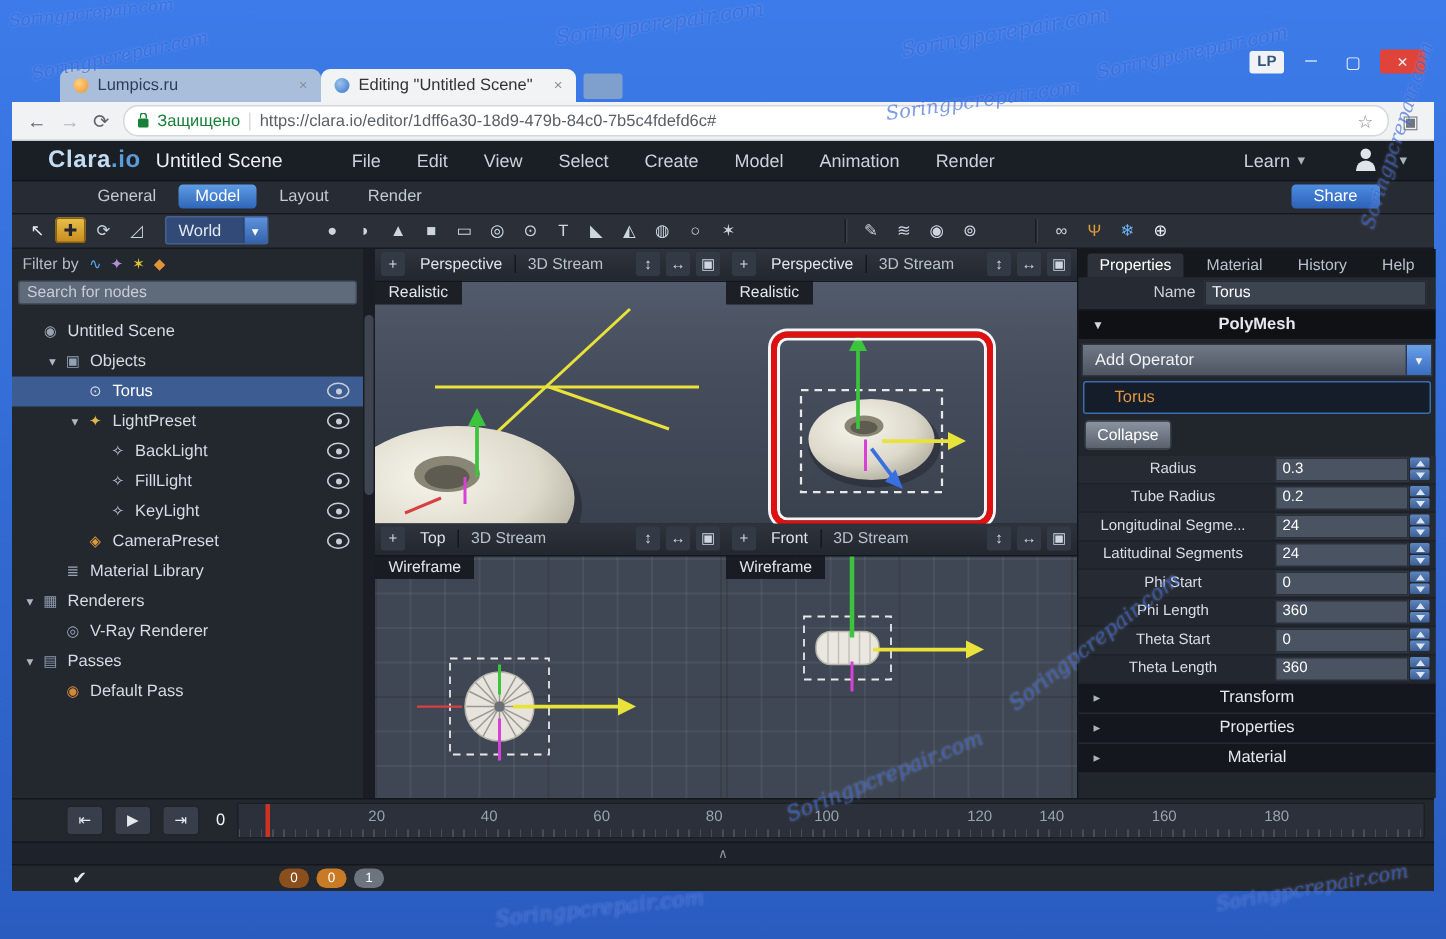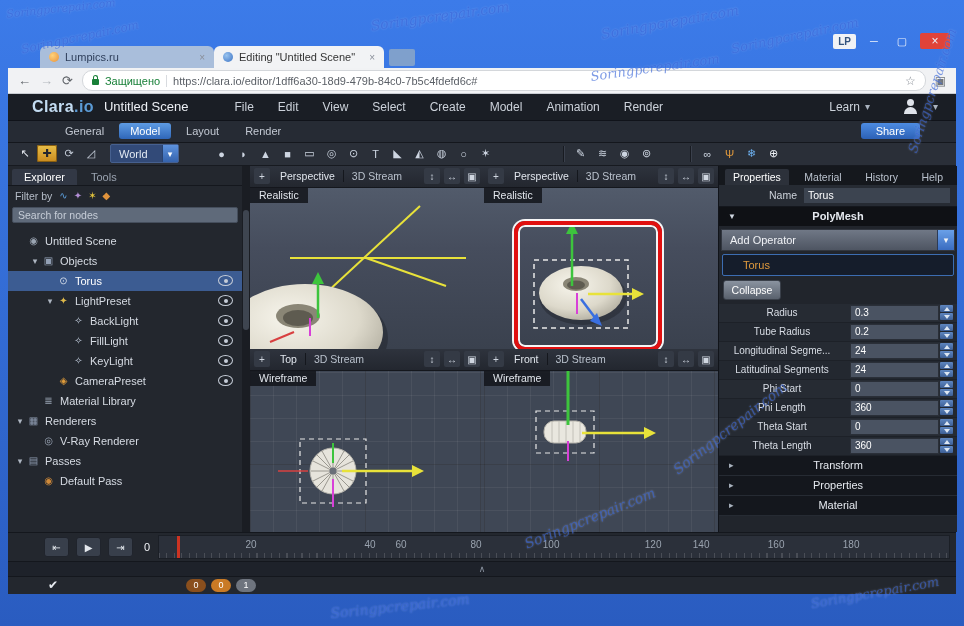--- a/index.html
+++ b/index.html
@@ -260,24 +260,20 @@
         <span class="tbtn" style="color: rgb(205, 213, 225);">∞</span>
         <span class="tbtn" style="color: rgb(224, 153, 60);">Ψ</span>
         <span class="tbtn" style="color: rgb(109, 177, 240);">❄</span>
         <span class="tbtn" style="color: rgb(238, 242, 247);">⊕</span>
       </span>
   </div>
 
   <div class="main">
 
     <div class="explorer">
-      <div class="exptabs">
-        <span class="exptab active">Explorer</span>
-        <span class="exptab">Tools</span>
-      </div>
       <div class="filterrow">
         <span class="filterlabel">Filter by</span>
         <span class="filtericons">
             <span style="color: rgb(93, 162, 224);">∿</span>
             <span style="color: rgb(179, 143, 214);">✦</span>
             <span style="color: rgb(224, 194, 60);">✶</span>
             <span style="color: rgb(224, 147, 60);">◆</span>
           </span>
       </div>
       <input class="search" placeholder="Search for nodes" style="">
@@ -639,21 +635,21 @@
   </div>
 
   <div class="timeline">
     <span class="tlbtn">⇤</span>
     <span class="tlbtn">▶</span>
     <span class="tlbtn">⇥</span>
     <span class="curframe">0</span>
     <div class="ruler">
       <div class="playhead"></div>
     <span class="tick" style="left: 92px;">20</span>
-        <span class="tick" style="left: 167px; margin-left: 44px;">40</span>
+        <span class="tick" style="left: 167px;">40</span>
         <span class="tick" style="left: 242px;">60</span>
         <span class="tick" style="left: 317px;">80</span>
         <span class="tick" style="left: 392px;">100</span>
         <span class="tick" style="left: 494px;">120</span>
         <span class="tick" style="left: 542px;">140</span>
         <span class="tick" style="left: 617px;">160</span>
         <span class="tick" style="left: 692px;">180</span>
       </div>
   </div>
   <div class="strip">

